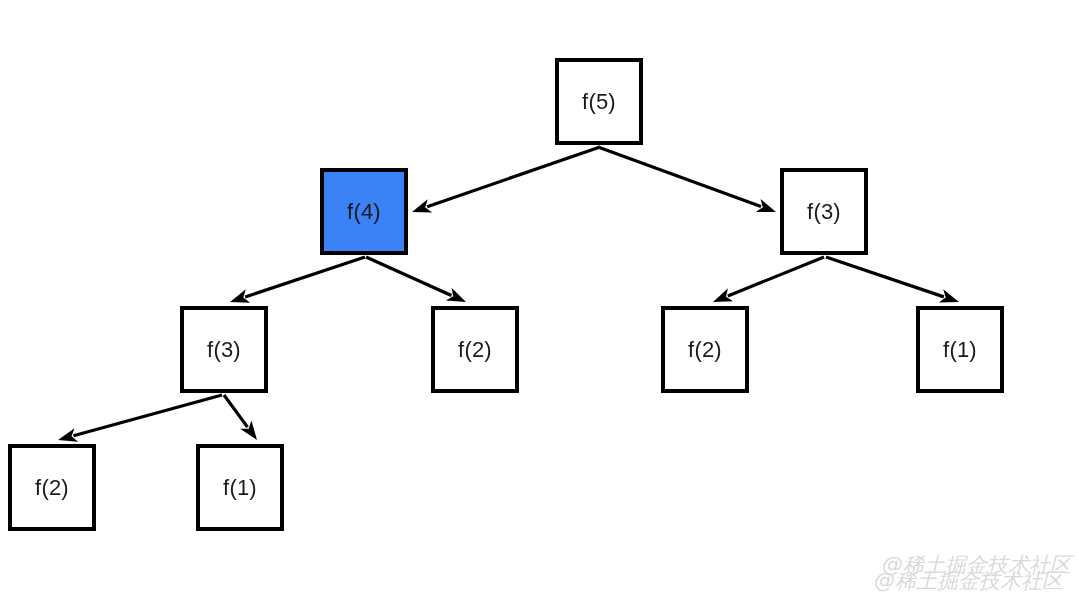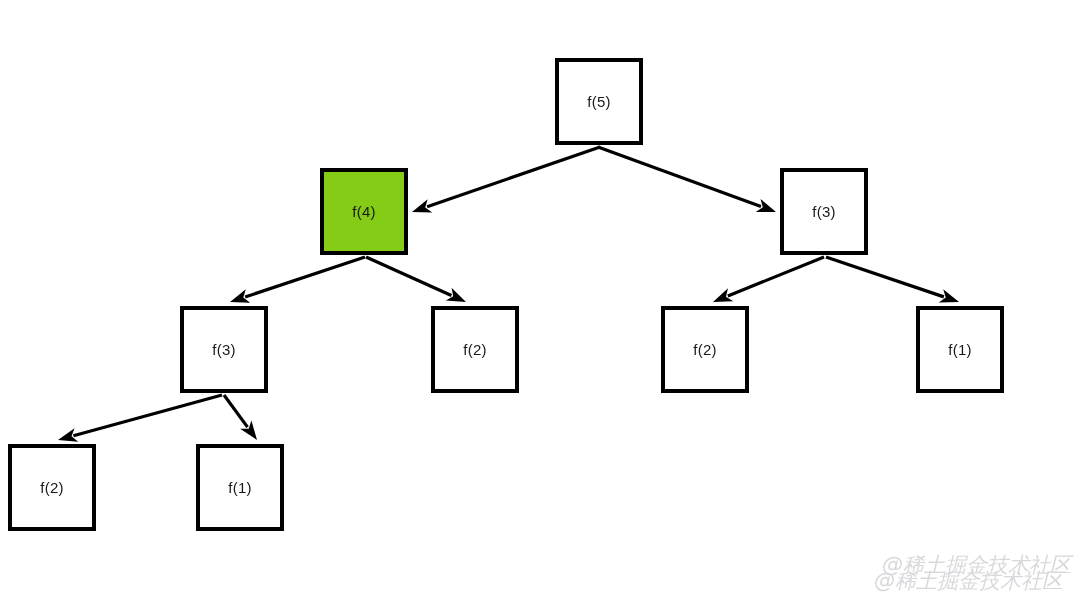--- a/index.html
+++ b/index.html
@@ -29,21 +29,21 @@
     position: absolute;
     box-sizing: border-box;
     background: #ffffff;
     border: 4px solid #000000;
     display: flex;
     align-items: center;
     justify-content: center;
   }
   .node-label {
     font-family: "Liberation Sans", sans-serif;
-    font-size: 15px;
+    font-size: 22px;
     color: #1a1a1a;
     line-height: 1;
     letter-spacing: 0.2px;
     user-select: none;
   }
   .edge-line {
     stroke: #000000;
     stroke-width: 3.2;
     fill: none;
     stroke-linecap: butt;
@@ -100,21 +100,21 @@
       <line x1="222" y1="395" x2="73.42968919321733" y2="435.7662438189343" class="edge-line" stroke="#000000"></line>
       <polygon points="58,440 74.47048758772932,428.2219255129519 71.50097804406516,436.2954633415675 78.17502424616184,441.72290355701705" class="edge-head" fill="#000000"></polygon>
       <line x1="224" y1="395" x2="247.5381813819597" y2="427.0975200663087" class="edge-line" stroke="#000000"></line>
       <polygon points="257,440 240.11925542008723,428.8178507241342 248.72090870921474,428.7103300580201 251.4089253620671,420.53875943334896" class="edge-head" fill="#000000"></polygon>
     </svg>
 
   <div id="nodes-layer">
       <div class="node-box" style="left: 555px; top: 58px; width: 88px; height: 87px; border-width: 4px; border-color: rgb(0, 0, 0); background: rgb(255, 255, 255);">
         <span class="node-label" style="color: rgb(26, 26, 26);">f(5)</span>
       </div>
-      <div class="node-box" style="left: 320px; top: 168px; width: 88px; height: 87px; border-width: 4px; border-color: rgb(0, 0, 0); background: #84cc16;">
+      <div class="node-box" style="left: 320px; top: 168px; width: 88px; height: 87px; border-width: 4px; border-color: rgb(0, 0, 0); background: #3b82f6;">
         <span class="node-label" style="color: rgb(26, 26, 26);">f(4)</span>
       </div>
       <div class="node-box" style="left: 780px; top: 168px; width: 88px; height: 87px; border-width: 4px; border-color: rgb(0, 0, 0); background: rgb(255, 255, 255);">
         <span class="node-label" style="color: rgb(26, 26, 26);">f(3)</span>
       </div>
       <div class="node-box" style="left: 180px; top: 306px; width: 88px; height: 87px; border-width: 4px; border-color: rgb(0, 0, 0); background: rgb(255, 255, 255);">
         <span class="node-label" style="color: rgb(26, 26, 26);">f(3)</span>
       </div>
       <div class="node-box" style="left: 431px; top: 306px; width: 88px; height: 87px; border-width: 4px; border-color: rgb(0, 0, 0); background: rgb(255, 255, 255);">
         <span class="node-label" style="color: rgb(26, 26, 26);">f(2)</span>

